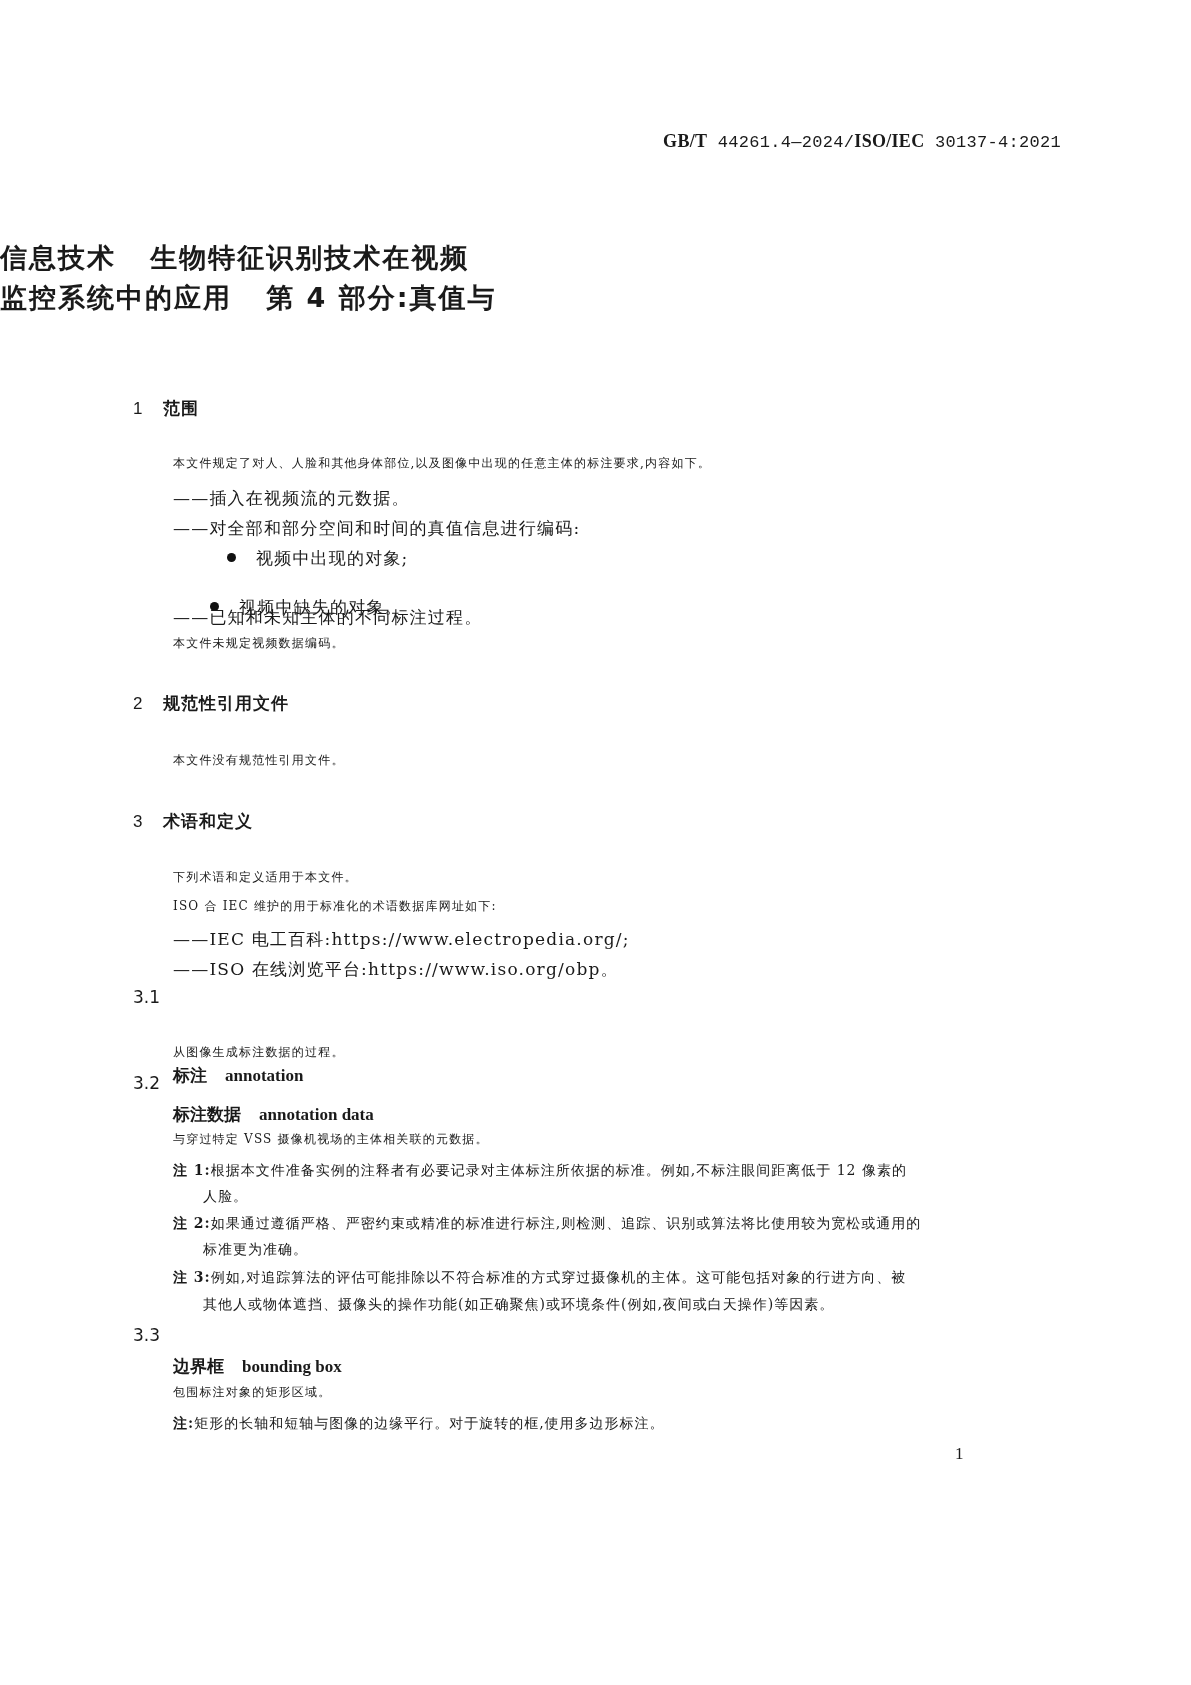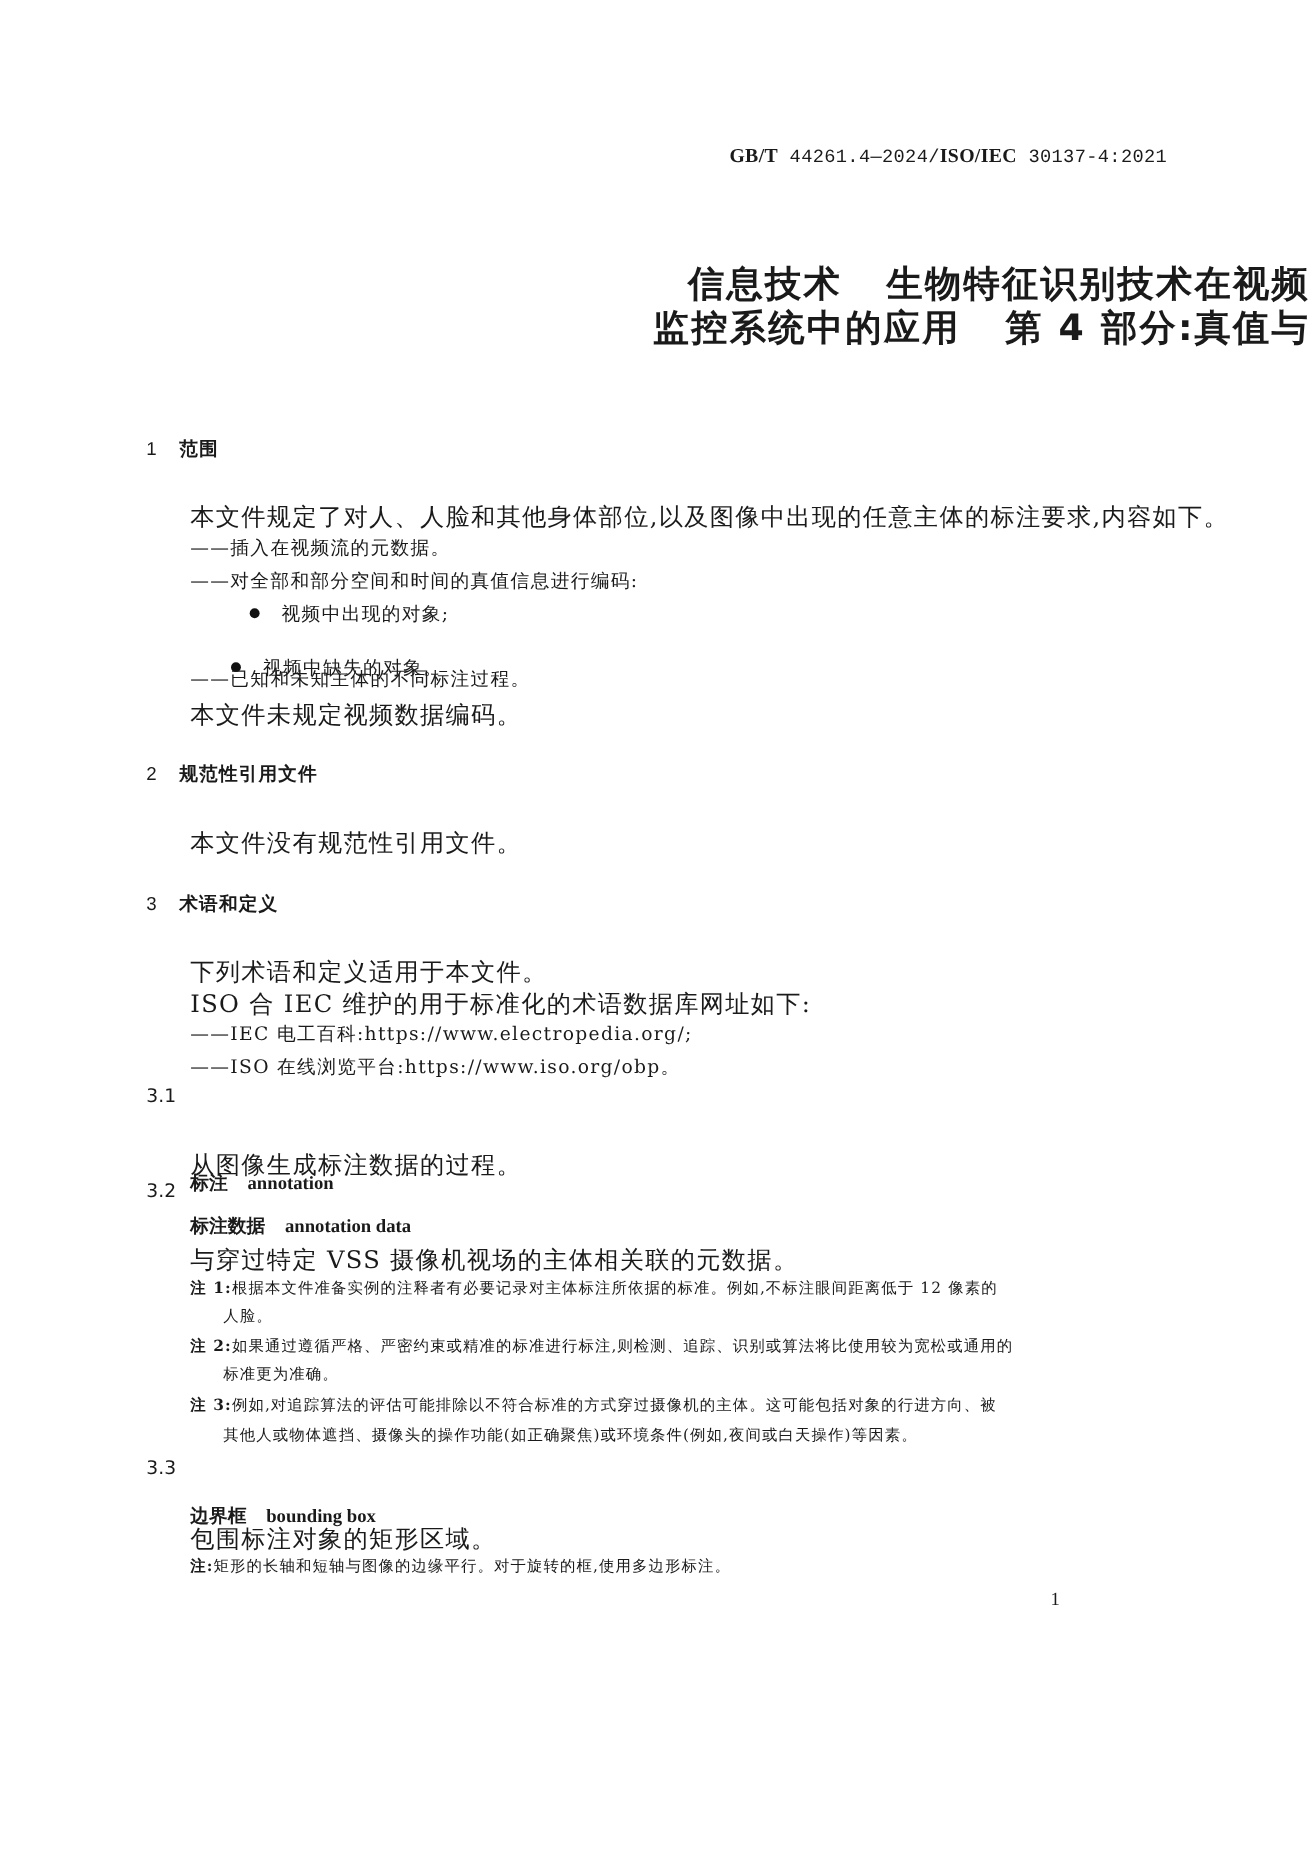--- a/index.html
+++ b/index.html
@@ -8,29 +8,29 @@
     color: #1a1a1a;
     font-family: "DejaVu Serif", "Liberation Serif", serif;
   }
   .std-code {
     position: absolute; top: 131px; right: 130px;
     font-family: "Liberation Serif", serif; font-size: 18px; letter-spacing: 0.3px;
   }
   .std-code .b { font-weight: bold; }
   .std-code .s { font-family: Liberation Mono, monospace; font-size: 17px; }
   .title {
-    position: absolute; top: 238px; left: 0; width: 1191px; text-align: right;
-    font-family: "DejaVu Sans", sans-serif; font-size: 33px; line-height: 40px;
+    position: absolute; top: 238px; left: 0; width: 1191px; text-align: left;
+    font-family: "DejaVu Sans", sans-serif; font-size: 27px; line-height: 40px;
     font-weight: bold; letter-spacing: 2px;
   }
   .title div { white-space: pre; }
   .abs { position: absolute; white-space: pre; }
   .h1 { font-family: Liberation Sans, sans-serif; font-size: 17px; font-weight: bold; letter-spacing: 1px; }
   .h1 .num { font-weight: normal; display: inline-block; width: 30px; }
-  .p { font-size: 22px; letter-spacing: 1.2px; }
+  .p { font-size: 12px; letter-spacing: 1.2px; }
   .dash { font-size: 17px; letter-spacing: 1.2px; }
   .bullet { font-size: 17px; letter-spacing: 1.2px; }
   .bullet .dot { display: inline-block; width: 9px; height: 9px; border-radius: 50%; background: #111; margin-right: 20px; vertical-align: middle; position: relative; top: -2px; }
   .sub-num { font-family: "DejaVu Sans", sans-serif; font-size: 17px; }
   .term { font-size: 17px; font-weight: bold; }
   .term .en { font-family: "Liberation Serif", serif; margin-left: 18px; }
   .note { font-size: 14px; letter-spacing: 1px; }
   .note .lbl { font-weight: bold; }
   .note-cont { font-size: 14px; letter-spacing: 1px; }
   .page-num { font-family: "Liberation Serif", serif; font-size: 17px; }
@@ -74,17 +74,17 @@
 <div class="abs note" style="top:1162px; left:173px;"><span class="lbl">注 1:</span><span>根据本文件准备实例的注释者有必要记录对主体标注所依据的标准。例如,不标注眼间距离低于 12 像素的</span></div>
 <div class="abs note-cont" style="top:1188px; left:203px;">人脸。</div>
 
 <div class="abs note" style="top:1215px; left:173px;"><span class="lbl">注 2:</span><span>如果通过遵循严格、严密约束或精准的标准进行标注,则检测、追踪、识别或算法将比使用较为宽松或通用的</span></div>
 <div class="abs note-cont" style="top:1241px; left:203px;">标准更为准确。</div>
 
 <div class="abs note" style="top:1269px; left:173px;"><span class="lbl">注 3:</span><span>例如,对追踪算法的评估可能排除以不符合标准的方式穿过摄像机的主体。这可能包括对象的行进方向、被</span></div>
 <div class="abs note-cont" style="top:1296px; left:203px;">其他人或物体遮挡、摄像头的操作功能(如正确聚焦)或环境条件(例如,夜间或白天操作)等因素。</div>
 
 <div class="abs sub-num" style="top:1325px; left:133px;">3.3</div>
-<div class="abs term" style="top:1355px; left:173px;margin-top:12px;"><span>边界框</span><span class="en">bounding box</span></div>
+<div class="abs term" style="top:1355px; left:173px;"><span>边界框</span><span class="en">bounding box</span></div>
 <div class="abs p" style="top:1384px; left:173px;">包围标注对象的矩形区域。</div>
 <div class="abs note" style="top:1415px; left:173px;"><span class="lbl">注:</span><span>矩形的长轴和短轴与图像的边缘平行。对于旋转的框,使用多边形标注。</span></div>
 
 <div class="abs page-num" style="top:1444px; left:955px;">1</div>
 
 </body></html>

